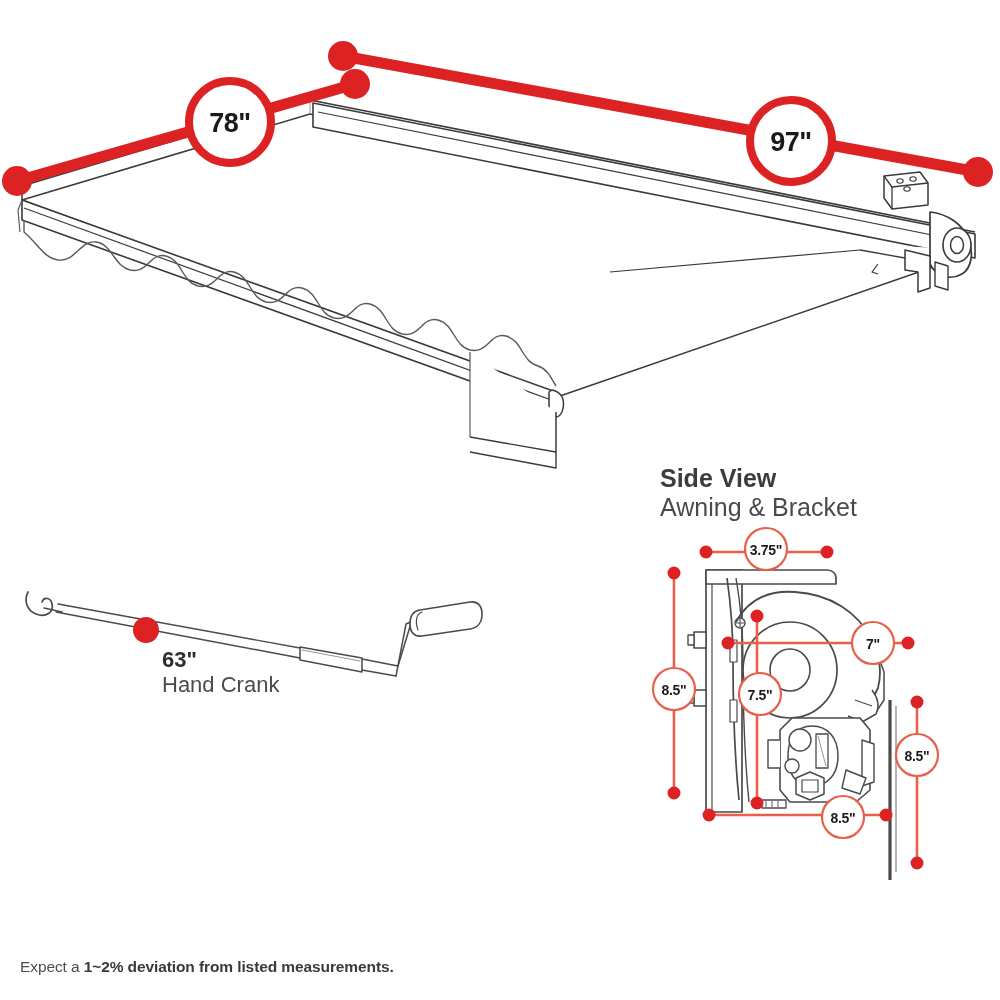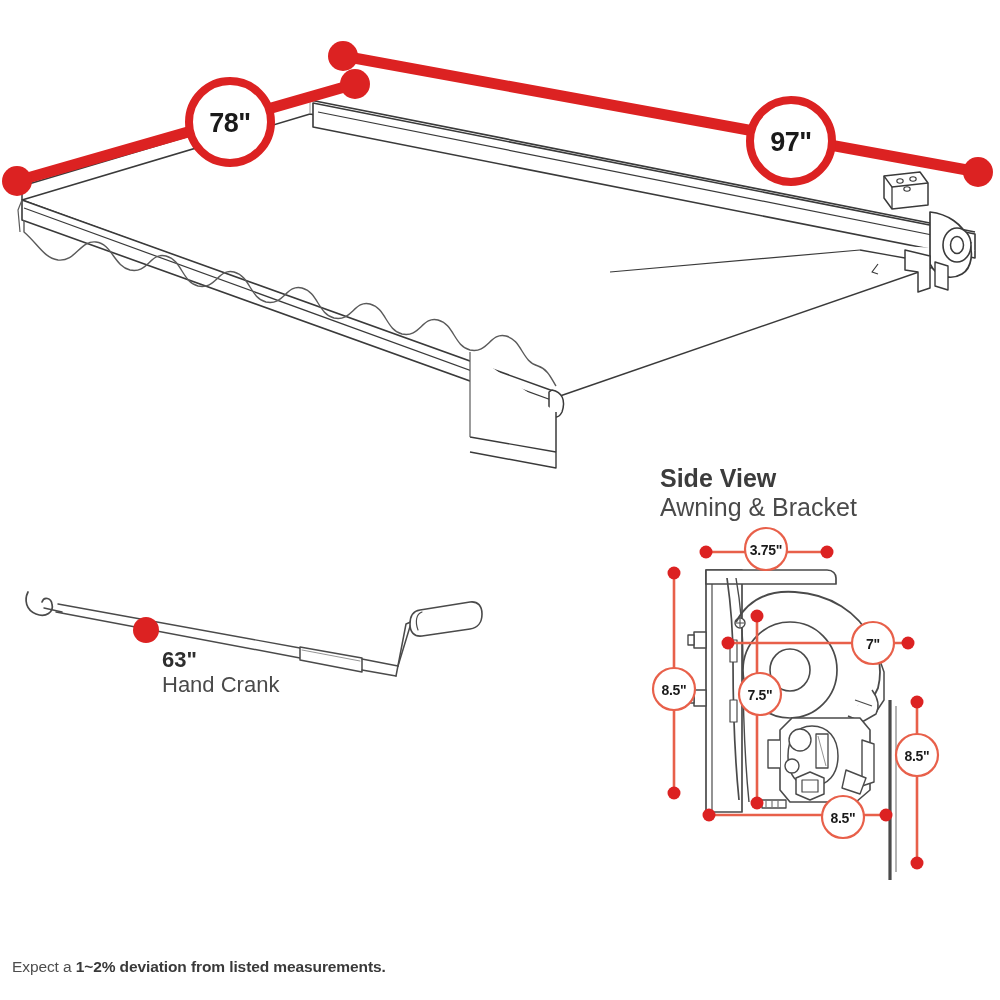--- a/index.html
+++ b/index.html
@@ -16,21 +16,21 @@
     font-weight:bold;fill:#1a1a1a;text-anchor:middle;
     dominant-baseline:central;
   }
   .dim-label-main{font-size:27px;letter-spacing:-0.5px;}
   .dim-label-small{font-size:14px;letter-spacing:-0.3px;}
   .crank-num{font-size:22px;font-weight:bold;fill:#2e2e2e;}
   .crank-name{font-size:22px;font-weight:normal;fill:#4a4a4a;}
   .sv-title-1{font-size:25px;font-weight:bold;fill:#3c3c3c;}
   .sv-title-2{font-size:25px;font-weight:normal;fill:#4a4a4a;}
   .foot-note{
-    position:absolute;left:12px;top:958px;
+    position:absolute;left:20px;top:958px;
     font-size:15.5px;color:#4d4d4d;letter-spacing:-0.1px;
     white-space:nowrap;
   }
   .foot-note b{font-weight:bold;color:#3a3a3a;}
 </style>
 </head>
 <body>
 
 <div id="stage">
 <svg width="1000" height="1000" viewBox="0 0 1000 1000" xmlns="http://www.w3.org/2000/svg">

